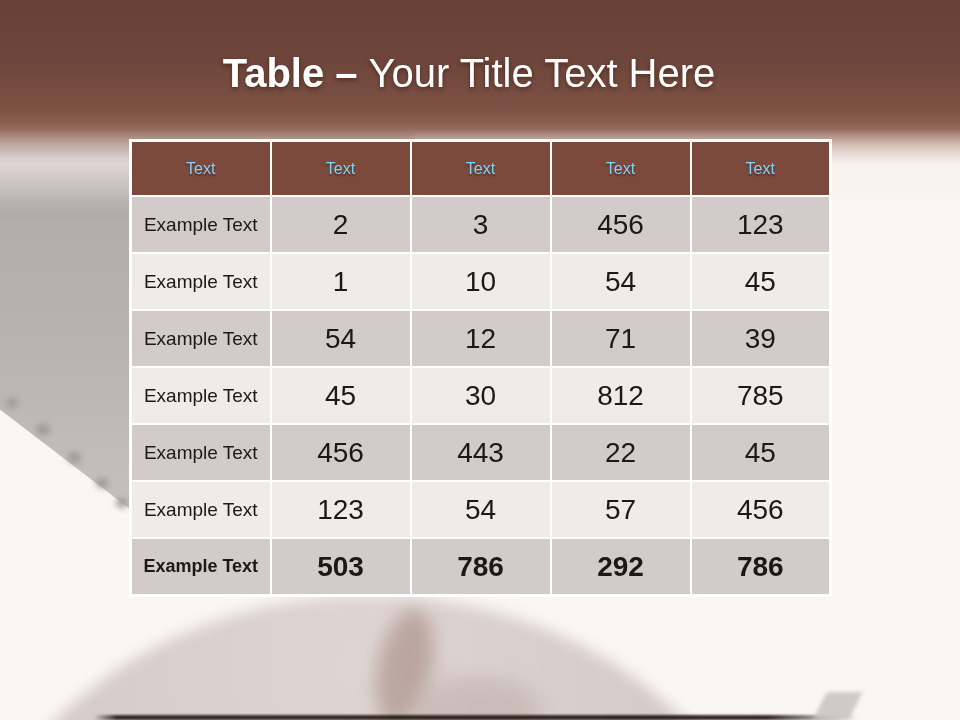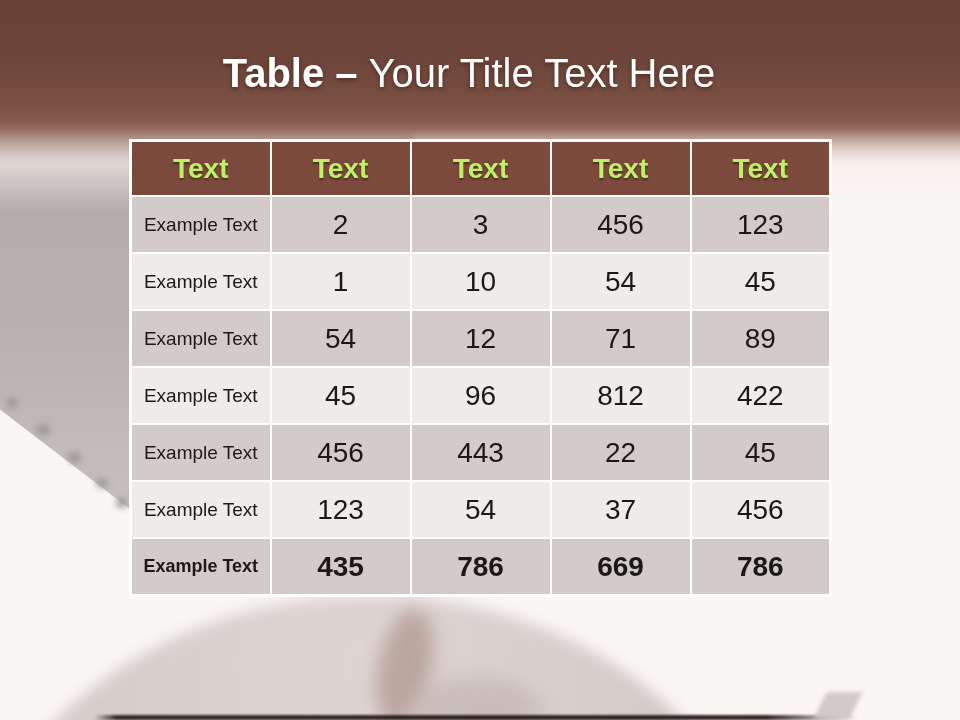--- a/index.html
+++ b/index.html
@@ -77,22 +77,22 @@
   .tbl{
     position:absolute;left:129px;top:139px;z-index:5;
     width:703px;border-collapse:collapse;table-layout:fixed;
     border:3px solid #ffffff;
   }
   .tbl th,.tbl td{
     border:2px solid #ffffff;text-align:center;vertical-align:middle;
     padding:0;overflow:hidden;white-space:nowrap;
   }
   .tbl th{
-    height:53px;background:#7c4a3d;color:#bef264;
-    font-size:28px;font-weight:700;
+    height:53px;background:#7c4a3d;color:#7dd3fc;
+    font-size:16px;font-weight:400;
     text-shadow:0 2px 2px rgba(0,0,0,.4);
   }
   .tbl td{height:55px;color:#1b1918;}
   .tbl td.lbl{font-size:19px;}
   .tbl td.num{font-size:28px;}
   .tbl tbody tr:nth-child(odd) td{background:#d3cbca;}
   .tbl tbody tr:nth-child(even) td{background:#efebe9;}
   .tbl tbody tr.total td{font-weight:700;}
   .tbl tbody tr.total td.lbl{font-size:18px;}
 </style>
@@ -143,46 +143,46 @@
         <td class="num">1</td>
         <td class="num">10</td>
         <td class="num">54</td>
         <td class="num">45</td>
       </tr>
       <tr>
         <td class="lbl">Example Text</td>
         <td class="num">54</td>
         <td class="num">12</td>
         <td class="num">71</td>
-        <td class="num">89</td>
+        <td class="num">39</td>
       </tr>
       <tr>
         <td class="lbl">Example Text</td>
         <td class="num">45</td>
-        <td class="num">96</td>
+        <td class="num">30</td>
         <td class="num">812</td>
-        <td class="num">422</td>
+        <td class="num">785</td>
       </tr>
       <tr>
         <td class="lbl">Example Text</td>
         <td class="num">456</td>
         <td class="num">443</td>
         <td class="num">22</td>
         <td class="num">45</td>
       </tr>
       <tr>
         <td class="lbl">Example Text</td>
         <td class="num">123</td>
         <td class="num">54</td>
-        <td class="num">37</td>
+        <td class="num">57</td>
         <td class="num">456</td>
       </tr>
       <tr class="total">
         <td class="lbl">Example Text</td>
-        <td class="num">435</td>
+        <td class="num">503</td>
         <td class="num">786</td>
-        <td class="num">669</td>
+        <td class="num">292</td>
         <td class="num">786</td>
       </tr>
     </tbody>
   </table>
 
 </div>
 
 </body></html>

